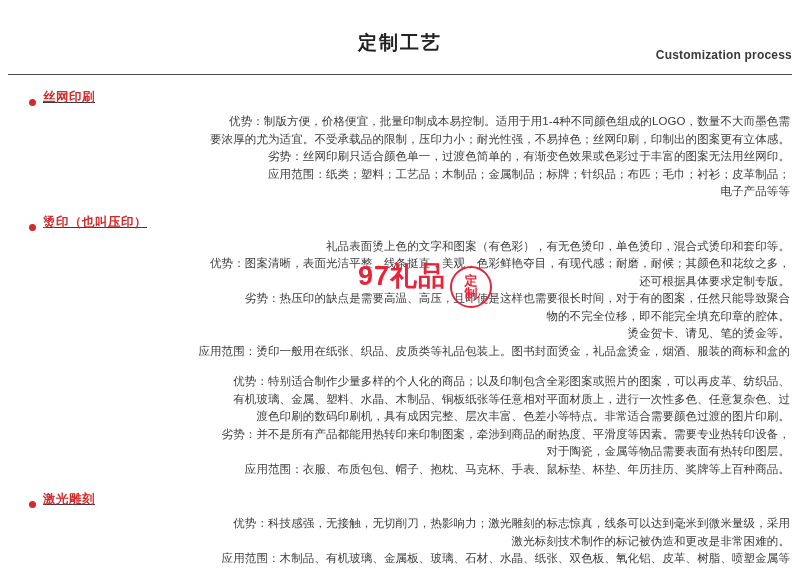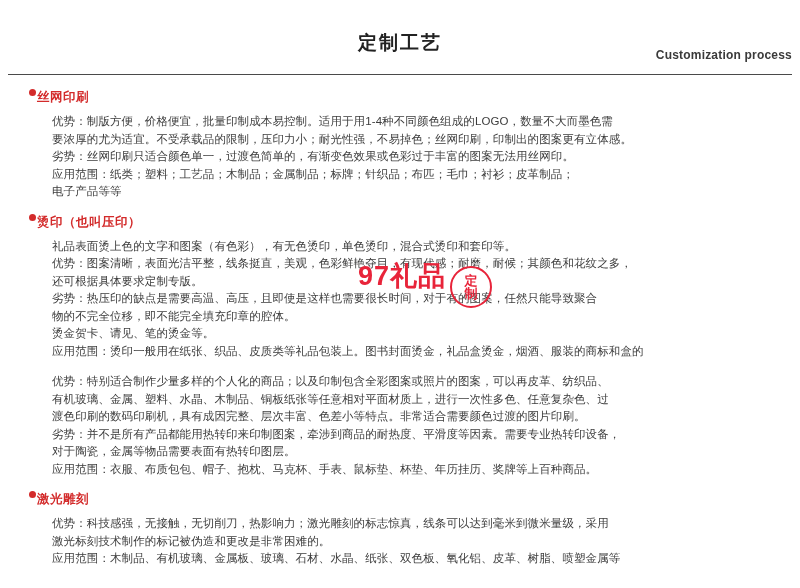--- a/index.html
+++ b/index.html
@@ -49,23 +49,24 @@
   }
   
   .content {
     padding: 14px 10px 0 12px;
   }
   .section {
     margin-bottom: 14px;
   }
   .section-head {
     display: flex;
-    align-items: flex-start;
-    gap: 1px;
+    align-items: flex-end;
+    gap: 7px;
     margin-bottom: 7px;
+    text-decoration: underline;
   }
   .bullet {
     width: 7px;
     height: 7px;
     border-radius: 50%;
     background: #d32b2b;
     flex: 0 0 auto;
     display: inline-block;
     margin-left: 17px;
   }
@@ -74,21 +75,21 @@
     font-weight: bold;
     color: #d32b2b;
     letter-spacing: 0.5px;
   }
   .para {
     font-size: 11.5px;
     line-height: 16.5px;
     color: #3c3c3c;
     margin: 0 0 1px 0;
     padding-left: 40px;
-    text-align: left;
+    text-align: right;
     letter-spacing: 0.1px;
   }
   
   .watermark {
     position: absolute;
     left: 330px;
     top: 258px;
     pointer-events: none;
     user-select: none;
     margin-left: 28px;

